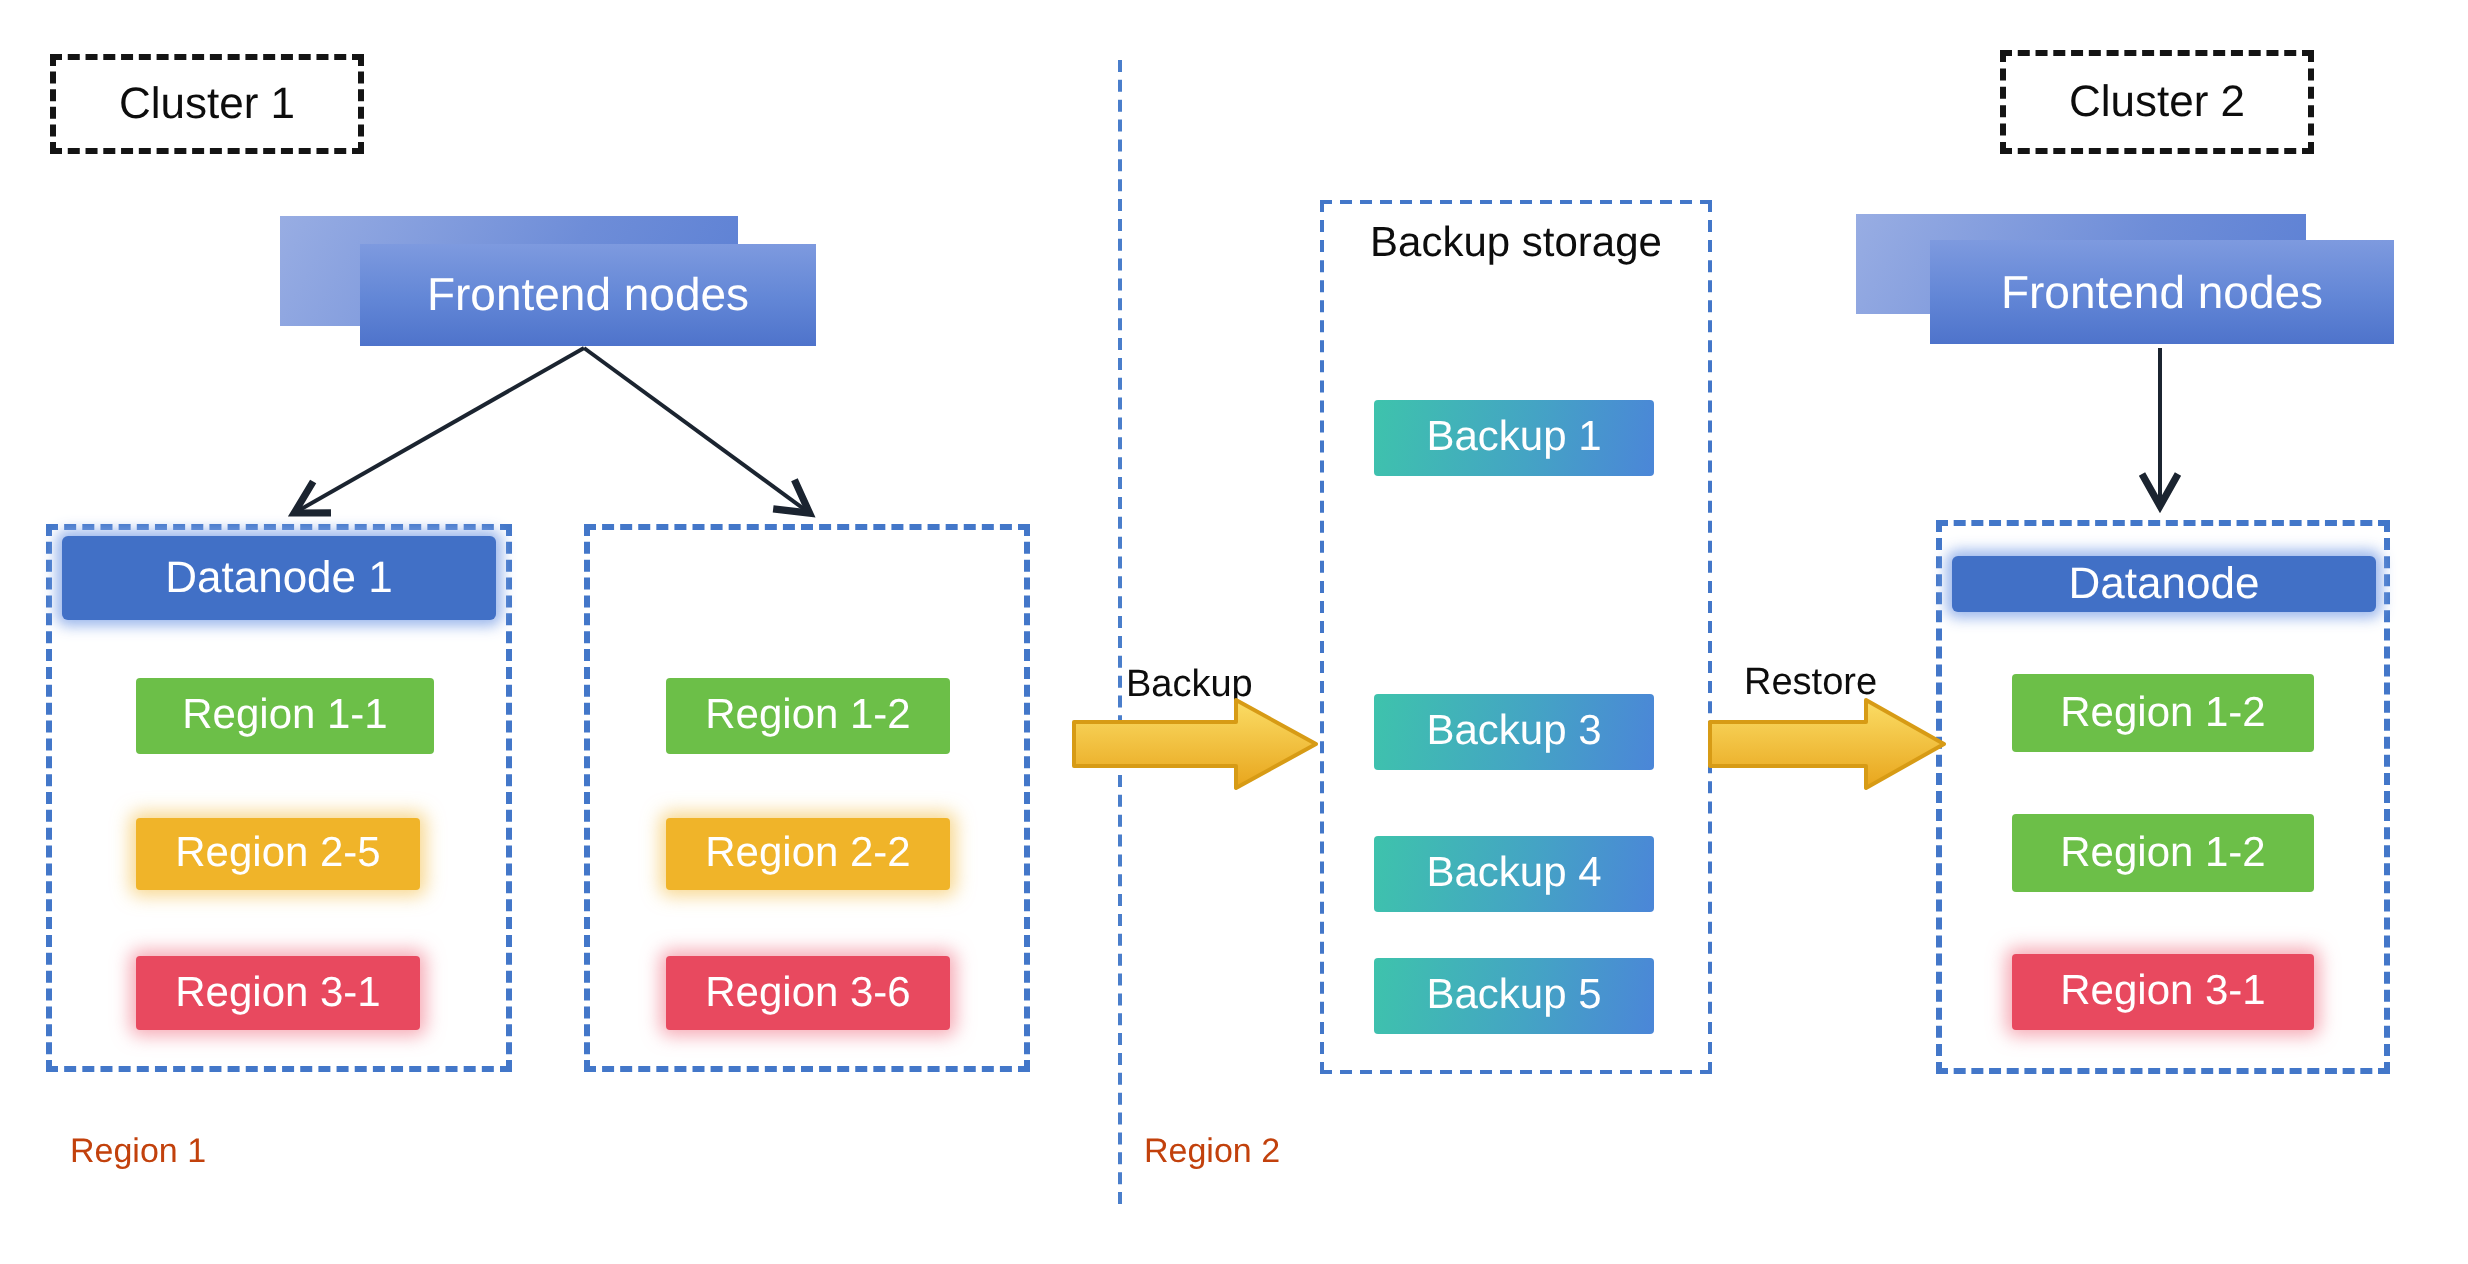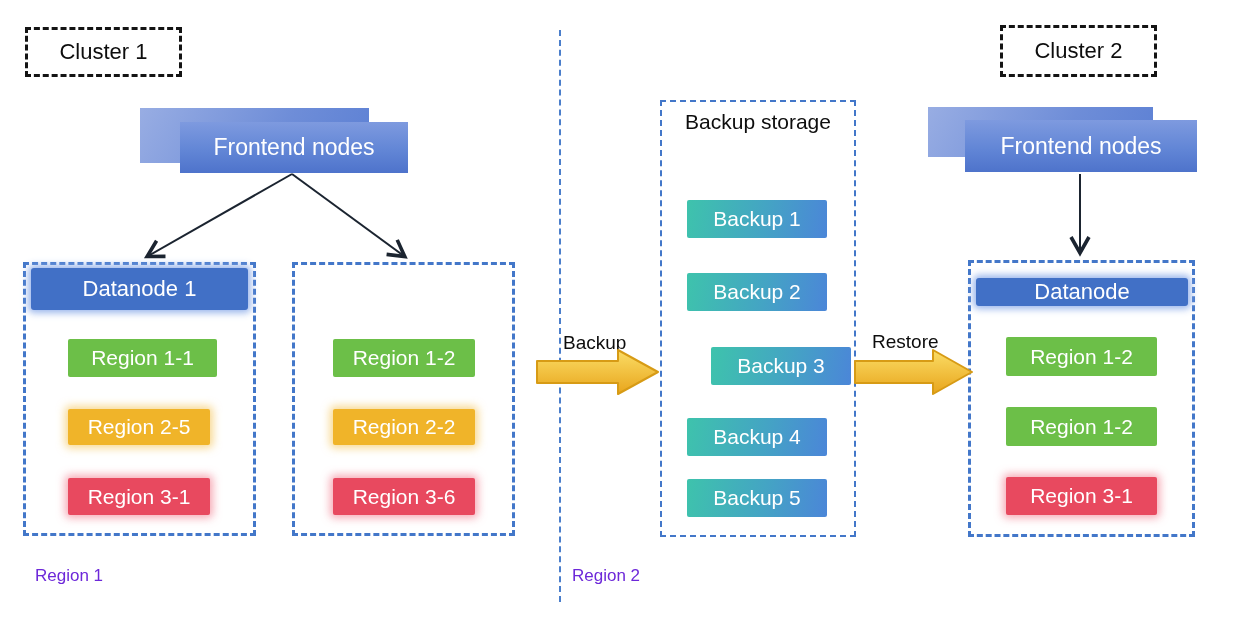--- a/index.html
+++ b/index.html
@@ -72,21 +72,21 @@
     font-size: 21px;
     border-radius: 2px;
     text-align: center;
   }
 
   .flow-label {
     color: #0d0d0d;
     font-size: 19px;
   }
   .footer-label {
-    color: #6d28d9;
+    color: #c2410c;
     font-size: 17px;
   }
 
   .divider {
     border-left: 2px dashed #4a7ecb;
     width: 0;
   }
 
   svg.overlay { position: absolute; left: 0; top: 0; pointer-events: none; }
 </style>
@@ -142,24 +142,21 @@
     <span>Restore</span>
   </div>
 
   <div class="abs storage-container" style="left:660px; top:100px; width:196px; height:437px;"></div>
   <div class="abs storage-title" style="left:662px; top:108px; width:192px;">
     <span>Backup storage</span>
   </div>
   <div class="abs backup-item center" style="left:687px; top:200px; width:140px; height:38px;">
     <span>Backup 1</span>
   </div>
-  <div class="abs backup-item center" style="left:687px; top:273px; width:140px; height:38px;">
-    <span>Backup 2</span>
-  </div>
-  <div class="abs backup-item center" style="left:687px; top:347px; width:140px; height:38px;margin-left:24px;">
+  <div class="abs backup-item center" style="left:687px; top:347px; width:140px; height:38px;">
     <span>Backup 3</span>
   </div>
   <div class="abs backup-item center" style="left:687px; top:418px; width:140px; height:38px;">
     <span>Backup 4</span>
   </div>
   <div class="abs backup-item center" style="left:687px; top:479px; width:140px; height:38px;">
     <span>Backup 5</span>
   </div>
 
   <div class="abs footer-label" style="left:572px; top:566px;">

